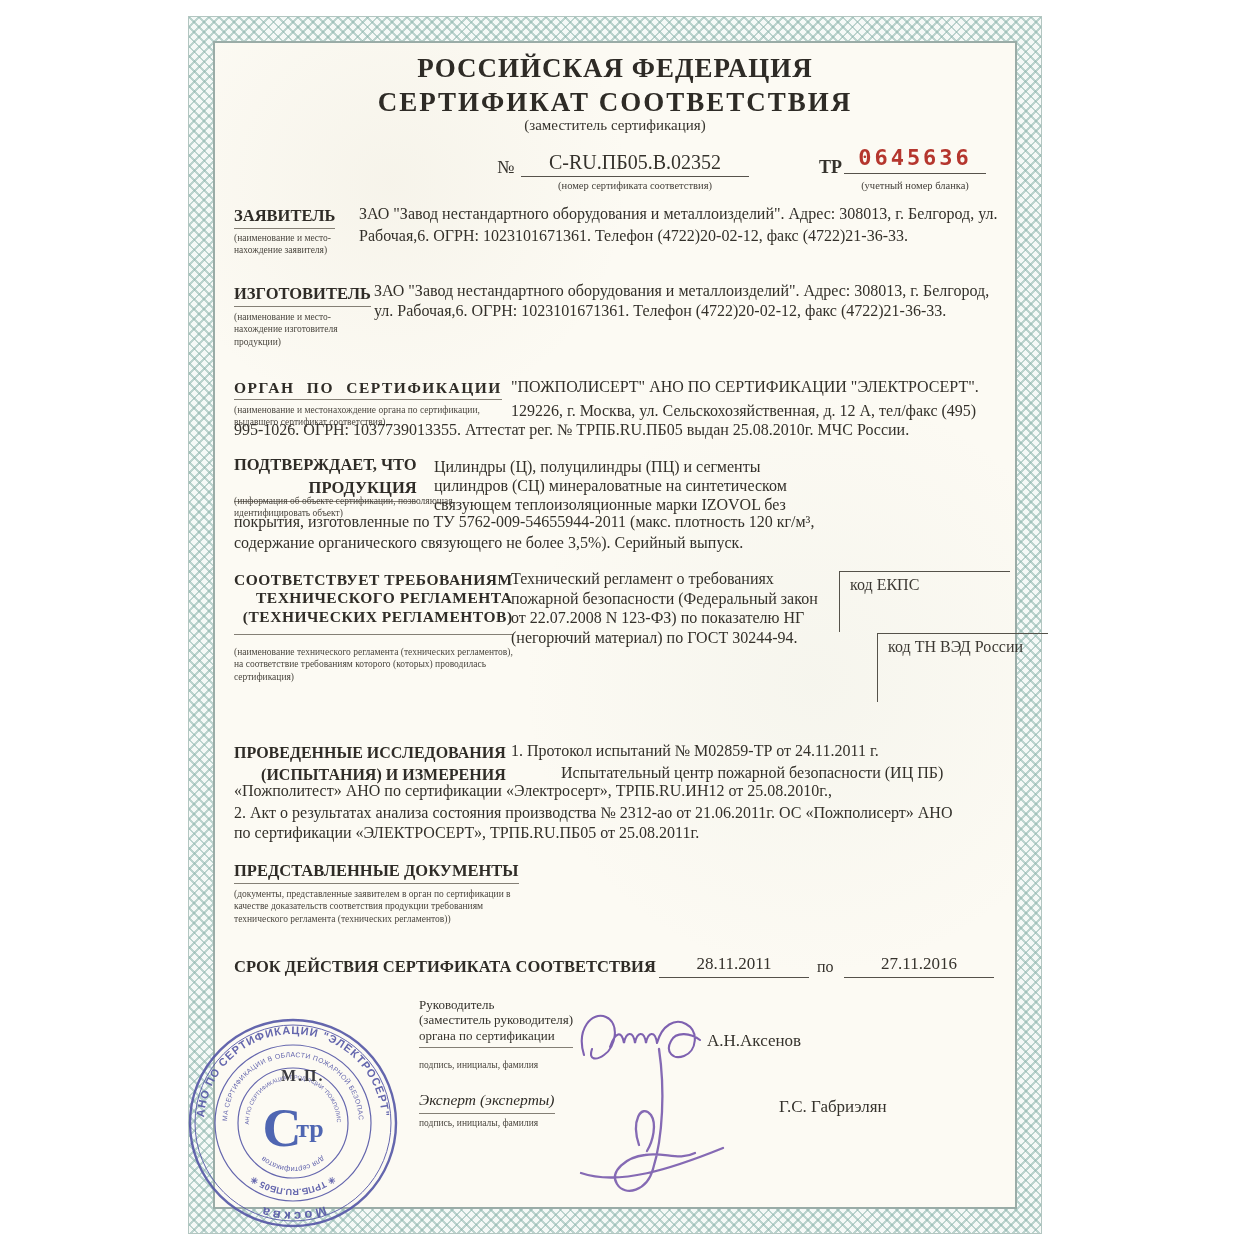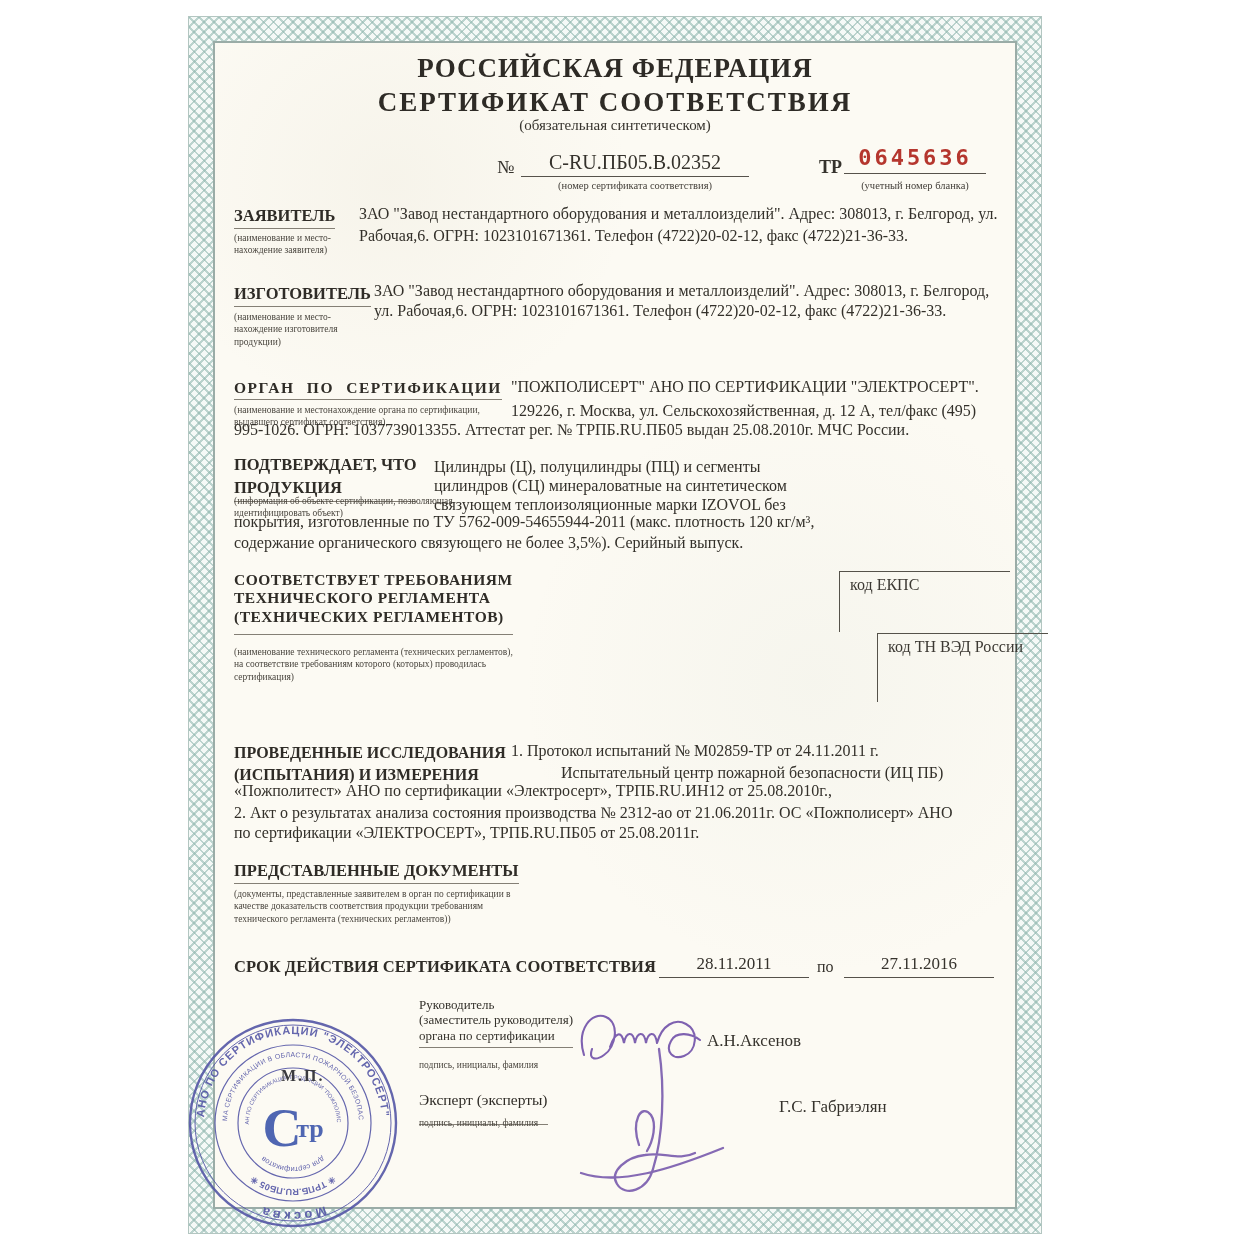--- a/index.html
+++ b/index.html
@@ -23,21 +23,21 @@
   .ttl1{left:0;top:36px;width:100%;text-align:center;font-size:27px;font-weight:bold;letter-spacing:1px;color:#2e2b26;}
   .ttl2{left:0;top:70px;width:100%;text-align:center;font-size:27px;font-weight:bold;letter-spacing:2px;color:#2e2b26;}
   .ttl3{left:0;top:100px;width:100%;text-align:center;font-size:15px;color:#37342e;}
   .numsign{left:308px;top:140px;font-size:18px;}
   .certnum{left:332px;top:134px;width:228px;text-align:center;font-size:20px;border-bottom:1px solid #56524b;padding-bottom:2px;}
   .certnumcap{left:332px;top:163px;width:228px;text-align:center;font-size:10.5px;color:#45413b;}
   .trlbl{left:630px;top:140px;font-size:18px;font-weight:bold;}
   .blank{left:655px;top:128px;width:142px;text-align:center;border-bottom:1px solid #56524b;padding-bottom:3px;
          font-family:"DejaVu Sans Mono",monospace;font-size:22px;font-weight:bold;letter-spacing:3px;color:#b5362e;}
   .blankcap{left:648px;top:163px;width:156px;text-align:center;font-size:10.5px;color:#45413b;}
-  .seclbl{font-weight:bold;color:#2f2c27;font-size:16.5px;}
+  .seclbl{font-weight:bold;color:#2f2c27;font-size:16.5px;text-align:right;}
   .rule{border-bottom:1px solid #847f75;padding-bottom:2px;display:inline-block;}
   .fine{font-size:9.5px;color:#4a463f;line-height:1.3;}
   .body16{font-size:16px;color:#33302a;}
   .lbl-applicant{left:45px;top:189px;}
   .sub-applicant{left:45px;top:215px;width:140px;}
   .val-applicant{left:170px;top:186px;width:640px;line-height:1.4;}
   .lbl-manufacturer{left:45px;top:267px;}
   .sub-manufacturer{left:45px;top:294px;width:150px;}
   .val-manufacturer{left:185px;top:264px;width:625px;line-height:1.25;}
   .lbl-organ{left:45px;top:362px;font-size:15.5px;letter-spacing:1.5px;word-spacing:7px;}
@@ -67,39 +67,39 @@
   .validity-lbl{left:45px;top:940px;font-size:16.5px;font-weight:bold;color:#2f2c27;}
   .validity-word{font-size:16px;}
   .vw-from{left:458px;top:941px;}
   .vw-to{left:628px;top:941px;}
   .vdate{border-bottom:1px solid #55514a;text-align:center;font-size:17px;padding-bottom:3px;}
   .vd-from{left:470px;top:937px;width:150px;}
   .vd-to{left:655px;top:937px;width:150px;}
   .role-head{left:230px;top:980px;font-size:13px;line-height:1.18;border-bottom:1px solid #847f75;padding-bottom:4px;}
   .cap-head{left:230px;top:1042px;}
   .name-head{left:518px;top:1014px;font-size:17px;}
-  .role-expert{left:230px;top:1074px;font-size:15.5px;border-bottom:1px solid #847f75;padding-bottom:15px;}
+  .role-expert{left:230px;top:1074px;font-size:15.5px;border-bottom:1px solid #847f75;padding-bottom:4px;font-style:italic;}
   .cap-expert{left:230px;top:1100px;}
   .name-expert{left:590px;top:1080px;font-size:17px;}
   .sig1{left:383px;top:988px;width:150px;height:66px;}
   .sig2{left:378px;top:1028px;width:160px;height:160px;}
   .seal{left:-6px;top:996px;width:220px;height:220px;opacity:.9;}
   .mp{left:92px;top:1050px;font-size:16px;font-weight:bold;letter-spacing:2px;color:#3b3b3f;z-index:5;}
   svg{overflow:visible;}
 </style>
 </head>
 <body>
 
 <div class="page">
   <div class="cert">
     <div class="inner"></div>
 
     <div class="abs ttl2">СЕРТИФИКАТ СООТВЕТСТВИЯ</div>
     <div class="abs ttl1">РОССИЙСКАЯ ФЕДЕРАЦИЯ</div>
-    <div class="abs ttl3">(обязательная синтетическом)</div>
+    <div class="abs ttl3">(заместитель сертификация)</div>
 
     <div class="abs numsign">№</div>
     <div class="abs certnum">C-RU.ПБ05.В.02352</div>
     <div class="abs certnumcap">(номер сертификата соответствия)</div>
     <div class="abs trlbl">ТР</div>
     <div class="abs blank">0645636</div>
     <div class="abs blankcap">(учетный номер бланка)</div>
 
     <div class="abs lbl-applicant seclbl"><span class="rule">ЗАЯВИТЕЛЬ</span></div>
     <div class="abs sub-applicant fine prewrap">(наименование и место-
@@ -127,20 +127,21 @@
       <div>код ЕКПС</div>
     </div>
     <div class="abs code-box box-tnved">
       <div>код ТН ВЭД России</div>
     </div>
 
     <div class="abs lbl-compliance seclbl prewrap">СООТВЕТСТВУЕТ ТРЕБОВАНИЯМ
 ТЕХНИЧЕСКОГО РЕГЛАМЕНТА
 (ТЕХНИЧЕСКИХ РЕГЛАМЕНТОВ)</div>
     <div class="abs sub-compliance fine">(наименование технического регламента (технических регламентов), на соответствие требованиям которого (которых) проводилась сертификация)</div>
+    <div class="abs val-compliance body16">Технический регламент о требованиях пожарной безопасности (Федеральный закон от 22.07.2008 N 123-ФЗ) по показателю НГ (негорючий материал) по ГОСТ 30244-94.</div>
 
     <div class="abs lbl-research seclbl prewrap">ПРОВЕДЕННЫЕ ИССЛЕДОВАНИЯ
 (ИСПЫТАНИЯ) И ИЗМЕРЕНИЯ</div>
     <div class="abs res1 body16">1. Протокол испытаний № М02859-ТР от 24.11.2011 г.</div>
     <div class="abs res2 body16">Испытательный центр пожарной безопасности (ИЦ ПБ)</div>
     <div class="abs res3 body16">«Пожполитест» АНО по сертификации «Электросерт», ТРПБ.RU.ИН12 от 25.08.2010г.,</div>
     <div class="abs res4 body16">2. Акт о результатах анализа состояния производства № 2312-ао от 21.06.2011г. ОС «Пожполисерт» АНО</div>
     <div class="abs res5 body16">по сертификации «ЭЛЕКТРОСЕРТ», ТРПБ.RU.ПБ05 от 25.08.2011г.</div>
 
     <div class="abs lbl-documents seclbl"><span class="rule">ПРЕДСТАВЛЕННЫЕ ДОКУМЕНТЫ</span></div>

